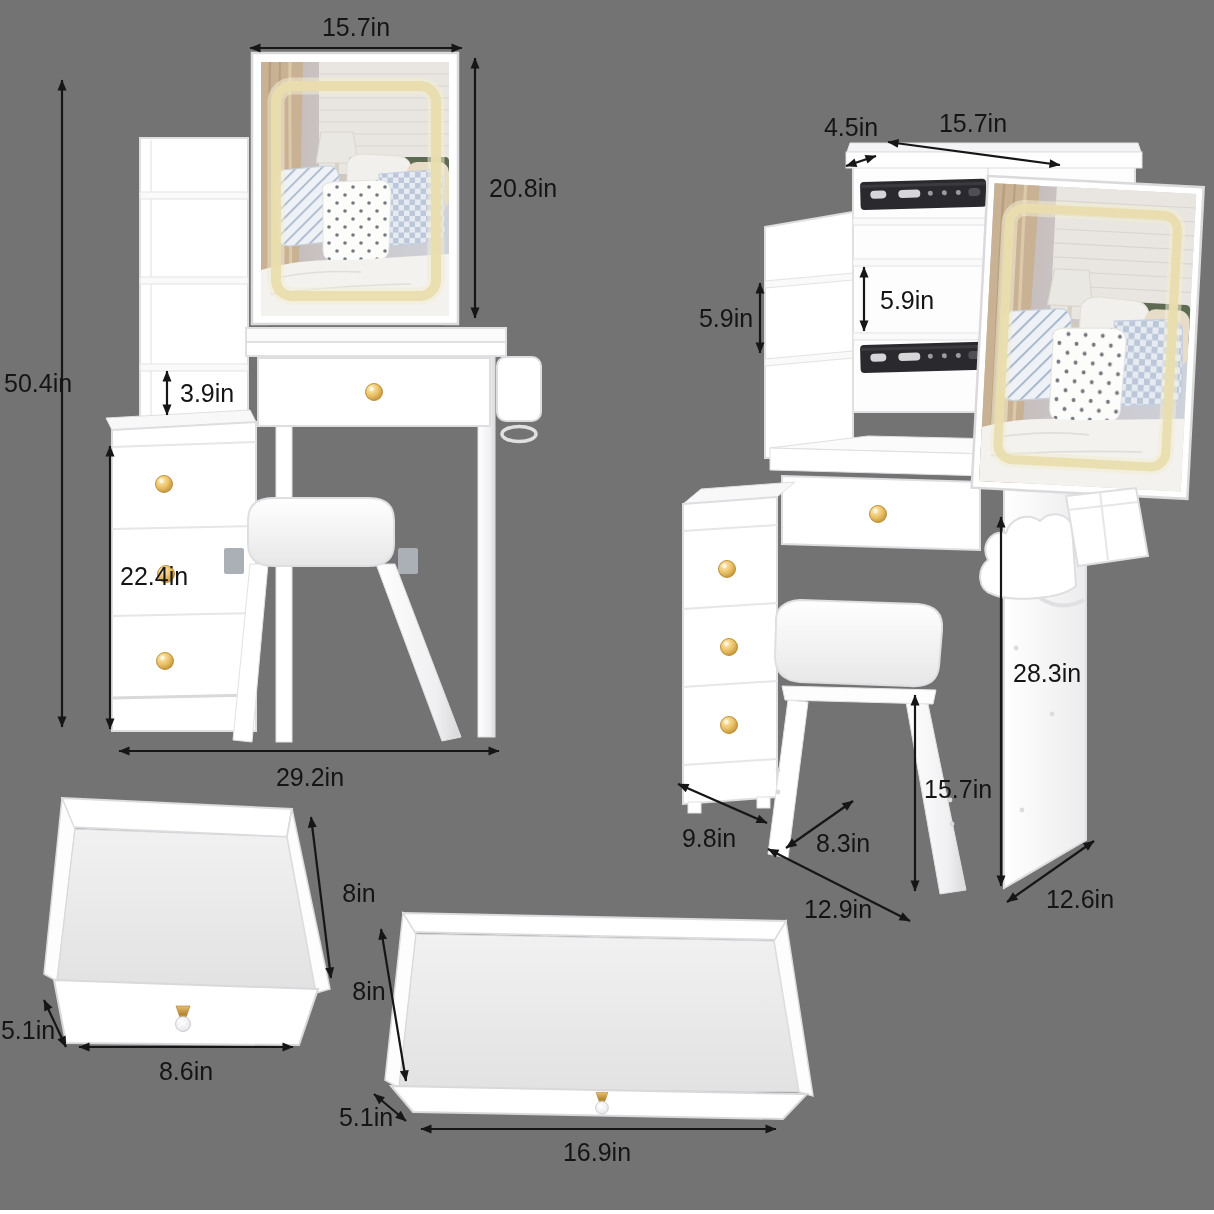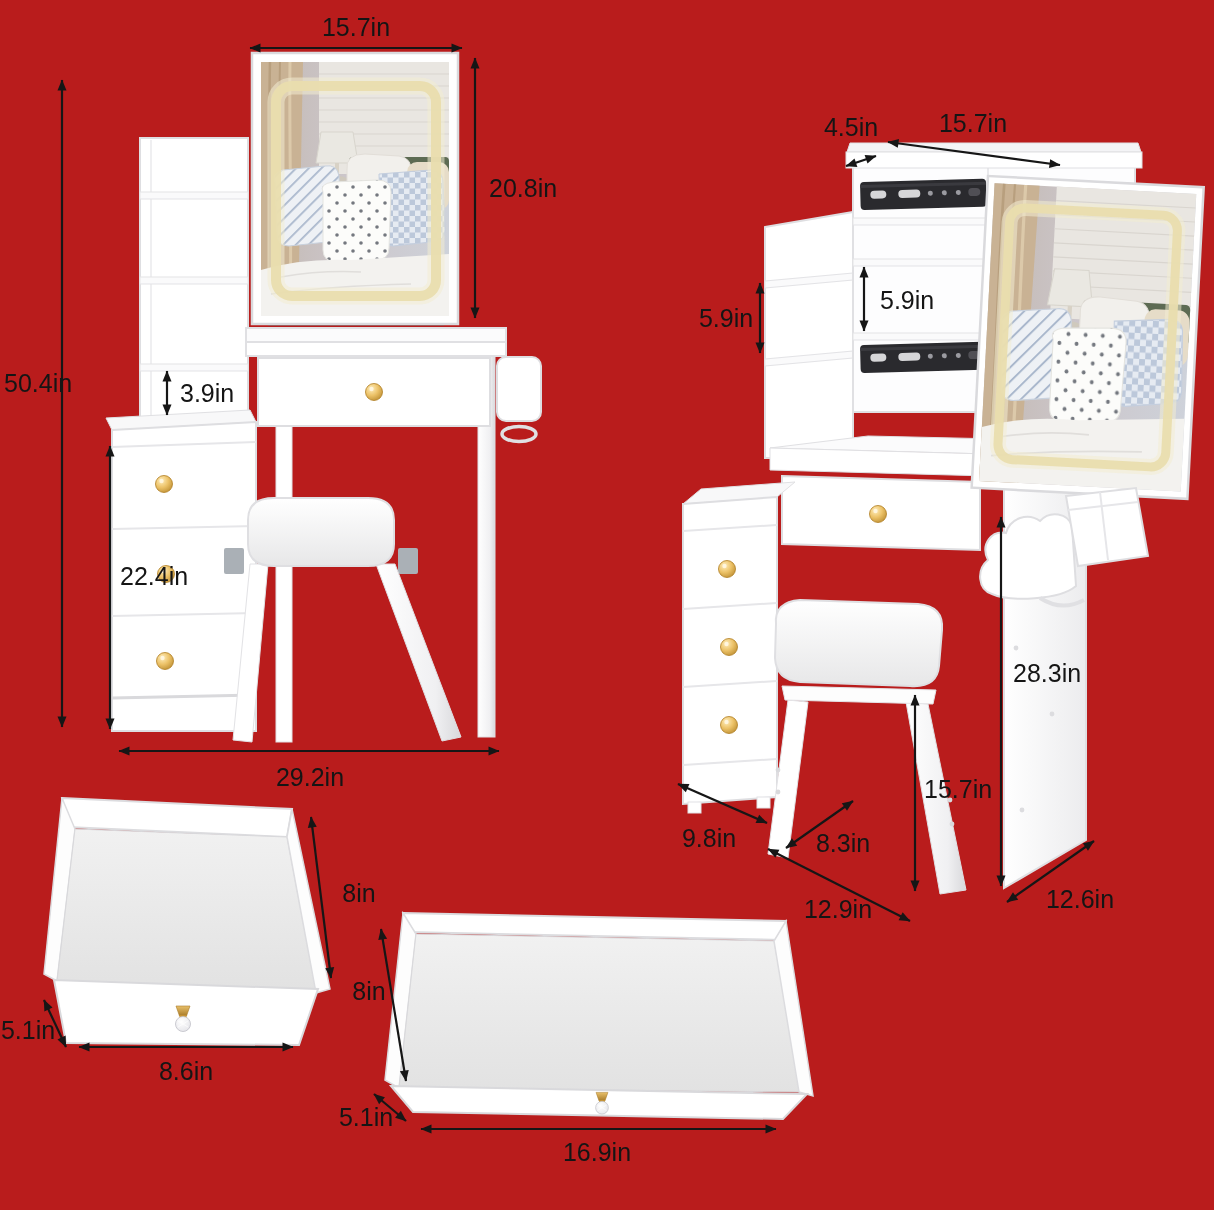--- a/index.html
+++ b/index.html
@@ -1,16 +1,16 @@
 <!DOCTYPE html>
 <html><head>
 <meta charset="utf-8">
 <style>
   html,body{margin:0;padding:0;background:#fff;}
-  .stage{position:relative;width:1214px;height:1210px;background:#b91c1c;overflow:hidden;}
+  .stage{position:relative;width:1214px;height:1210px;background:#737373;overflow:hidden;}
   svg{position:absolute;left:0;top:0;}
   text{font-family:"Liberation Sans", sans-serif;font-size:25px;fill:#151515;}
 </style>
 </head>
 <body>
 
 <div class="stage">
 <svg width="1214" height="1214" viewBox="0 0 1214 1214">
   <defs>
     <marker id="ah" markerWidth="14" markerHeight="12" refX="11" refY="5" orient="auto-start-reverse" markerUnits="userSpaceOnUse">

